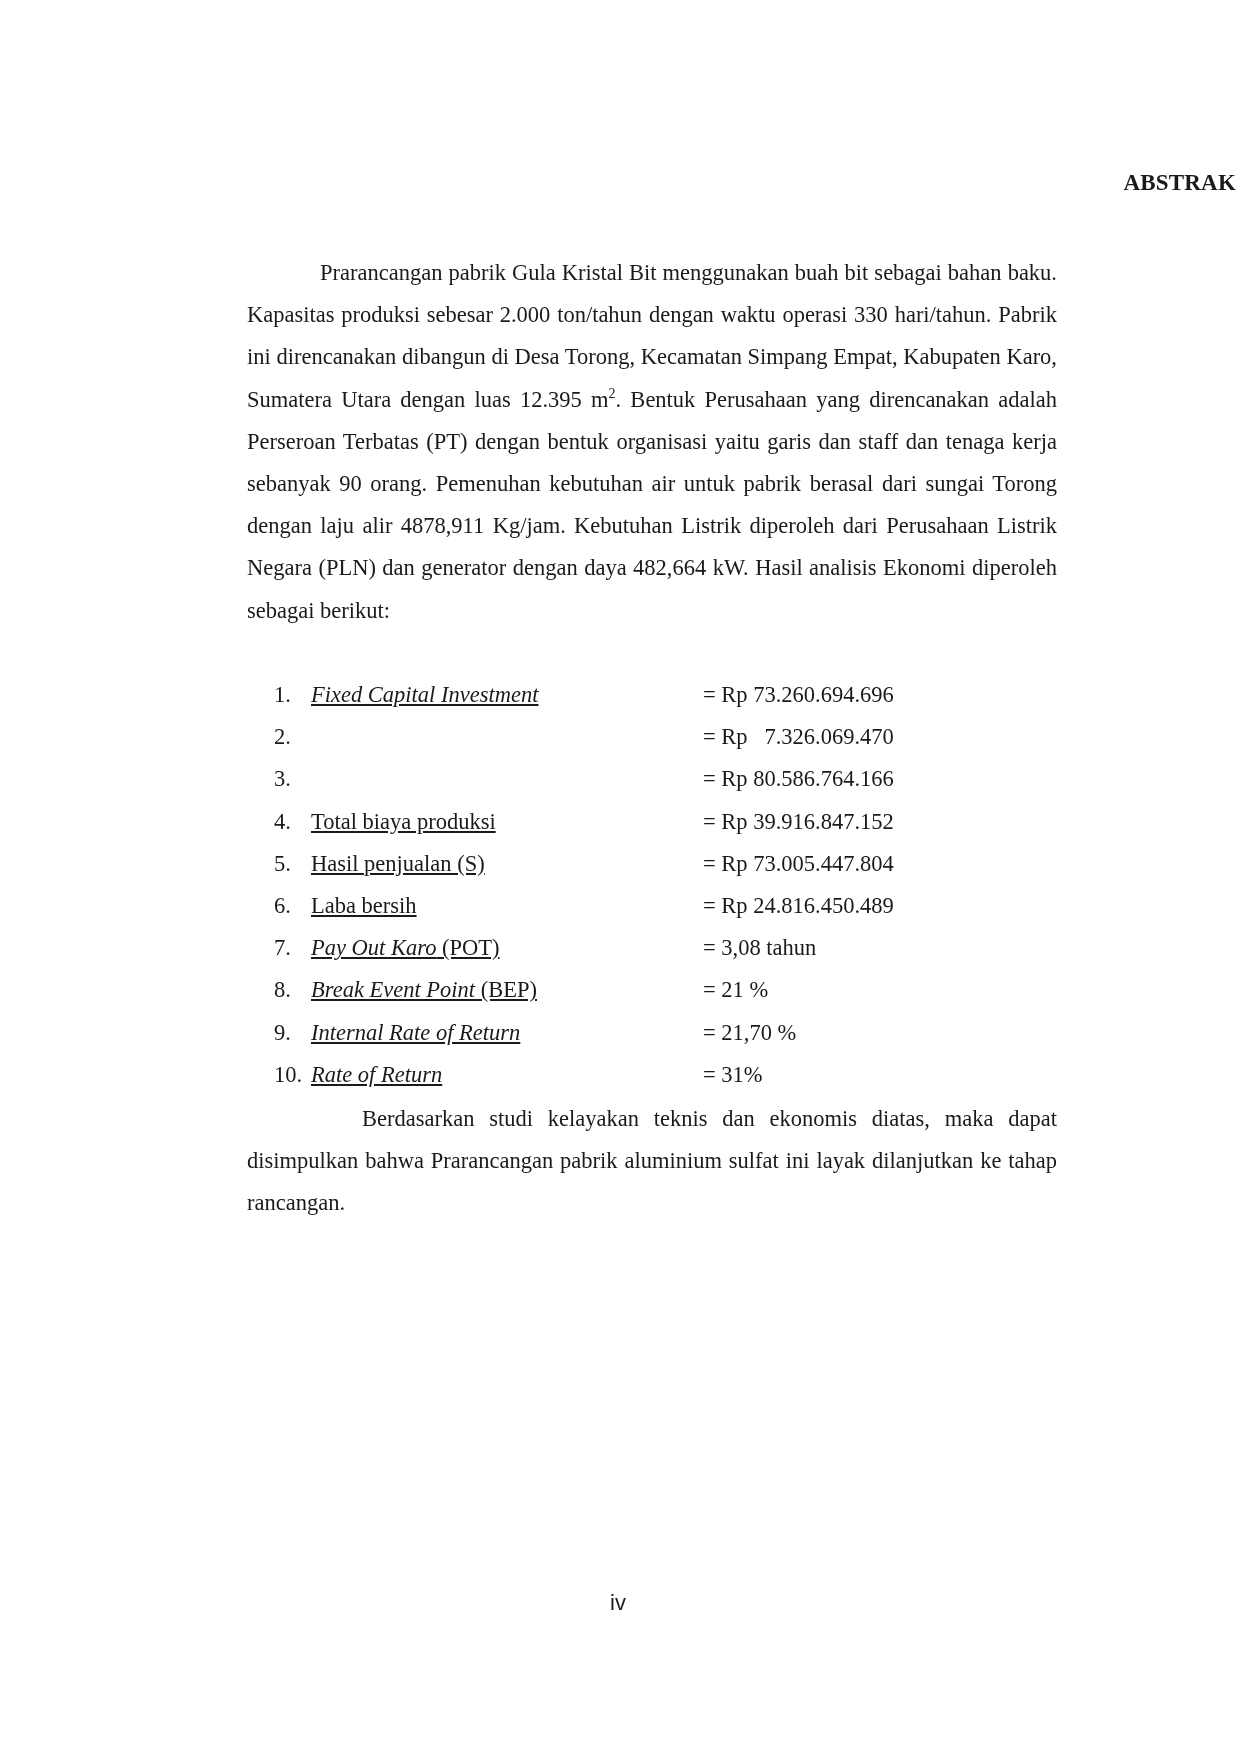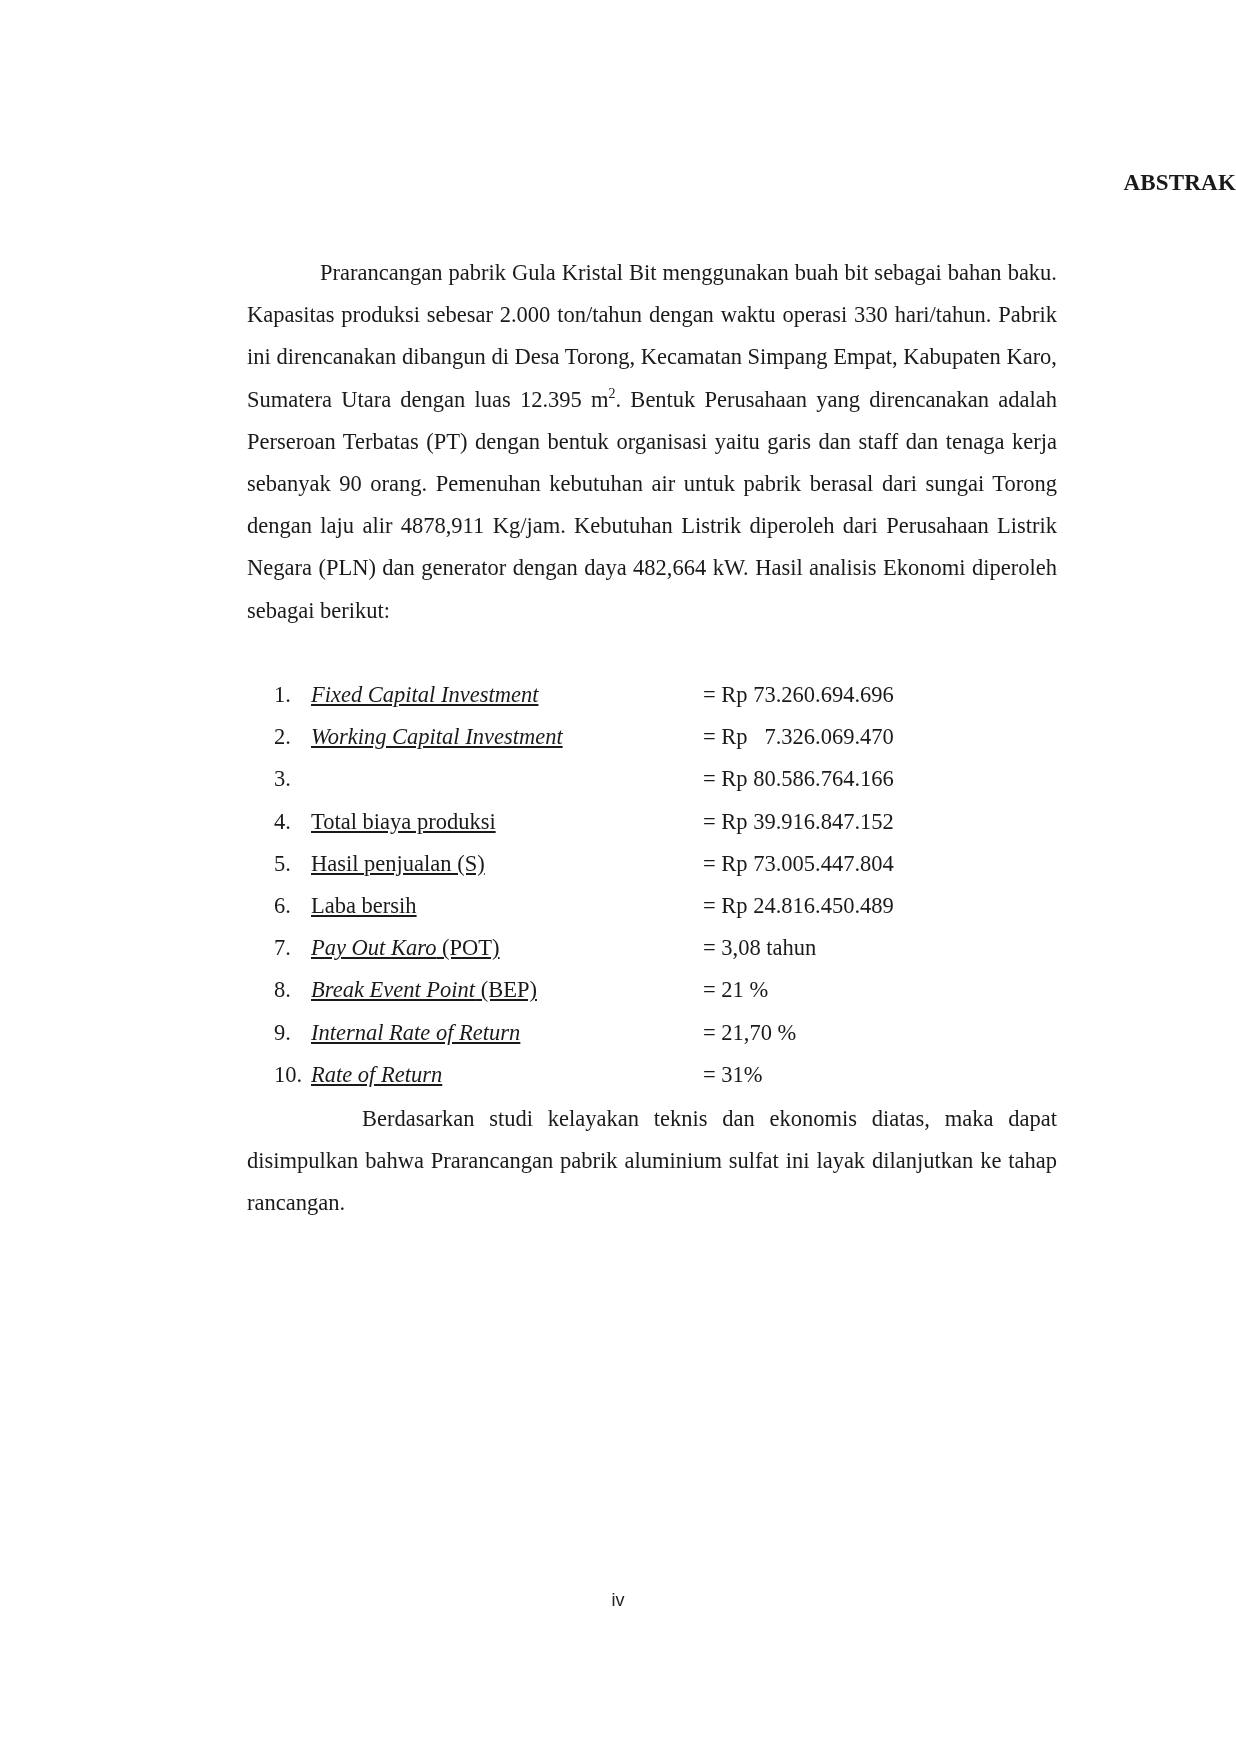--- a/index.html
+++ b/index.html
@@ -22,21 +22,21 @@
   .list { position: absolute; left: 247px; top: 674px; width: 810px; }
   .row { position: relative; height: 42.2px; font-size: 22.5px; line-height: 42.2px; }
   .row .num { position: absolute; left: 27px; }
   .row .lbl { position: absolute; left: 64px; white-space: nowrap; text-decoration: underline; }
   .row .val { position: absolute; left: 439px; white-space: pre; margin-left: 17px; }
   .it { font-style: italic; }
   .p2 { top: 1098px; }
   sup { font-size: 14px; line-height: 0; vertical-align: 9px; }
   .pagenum {
     position: absolute; top: 1590px; left: 0; width: 1236px; text-align: center;
-    font-family: "Liberation Sans", sans-serif; font-size: 18px; color: #222;
+    font-family: "Liberation Sans", sans-serif; font-size: 22px; color: #222;
   }
   .badge {
     position: absolute; left: 1013px; top: 1713px; width: 214px; height: 26px;
     background: #f5f5f5; display: flex; align-items: center;
     font-family: "Liberation Sans", sans-serif; font-size: 13px; color: #333; margin-top: 40px;
   }
   .badge .cs {
     width: 14px; height: 14px; margin-left: 13px; margin-right: 6px;
     background: #1c4f55; border-radius: 3px; color: #fff; font-size: 7.5px;
     font-weight: bold; display: flex; align-items: center; justify-content: center;
@@ -55,21 +55,20 @@
 <div class="para p1"><span class="indent"></span><span>Prarancangan pabrik Gula Kristal Bit  menggunakan buah bit sebagai bahan baku. Kapasitas produksi sebesar 2.000 ton/tahun dengan waktu operasi 330 hari/tahun. Pabrik ini direncanakan dibangun di Desa Torong, Kecamatan Simpang Empat, Kabupaten Karo, Sumatera Utara dengan luas 12.395 m</span><sup>2</sup><span>. Bentuk Perusahaan yang direncanakan adalah Perseroan Terbatas (PT) dengan bentuk organisasi yaitu garis dan staff dan tenaga kerja sebanyak 90 orang. Pemenuhan kebutuhan air untuk pabrik berasal dari sungai Torong dengan laju alir 4878,911 Kg/jam. Kebutuhan Listrik diperoleh dari Perusahaan Listrik Negara (PLN) dan generator dengan daya 482,664 kW. Hasil analisis Ekonomi diperoleh sebagai berikut:</span></div>
 
 <div class="list">
   <div class="row">
     <span class="num">1.</span>
     <span class="lbl"><span class="it">Fixed Capital Investment</span><span></span></span>
     <span class="val">= Rp 73.260.694.696</span>
   </div>
   <div class="row">
     <span class="num">2.</span>
-    <span class="lbl"><span class="it">Working Capital Investment</span><span></span></span>
     <span class="val">= Rp   7.326.069.470</span>
   </div>
   <div class="row">
     <span class="num">3.</span>
     <span class="val">= Rp 80.586.764.166</span>
   </div>
   <div class="row">
     <span class="num">4.</span>
     <span class="lbl"><span class="it"></span><span>Total biaya produksi</span></span>
     <span class="val">= Rp 39.916.847.152</span>

